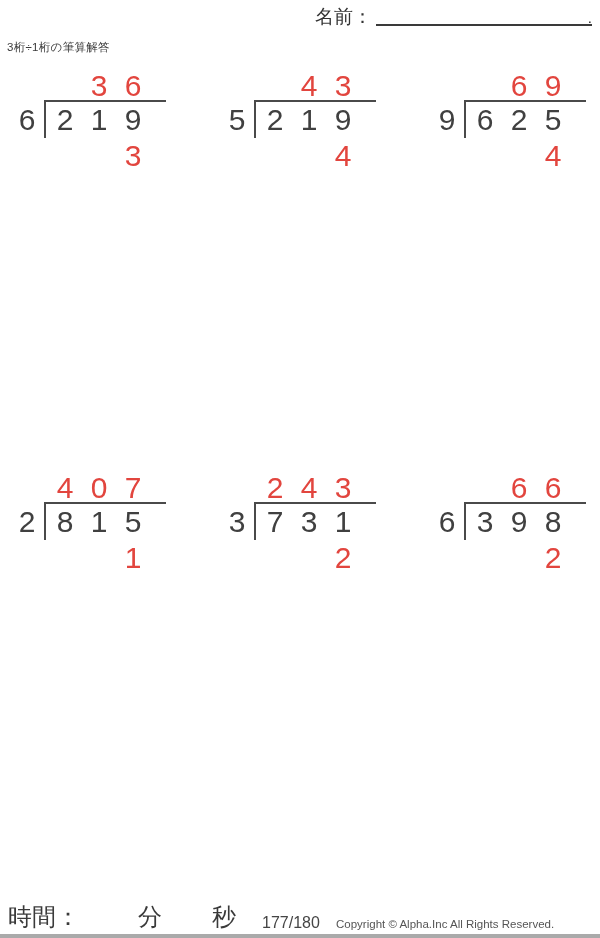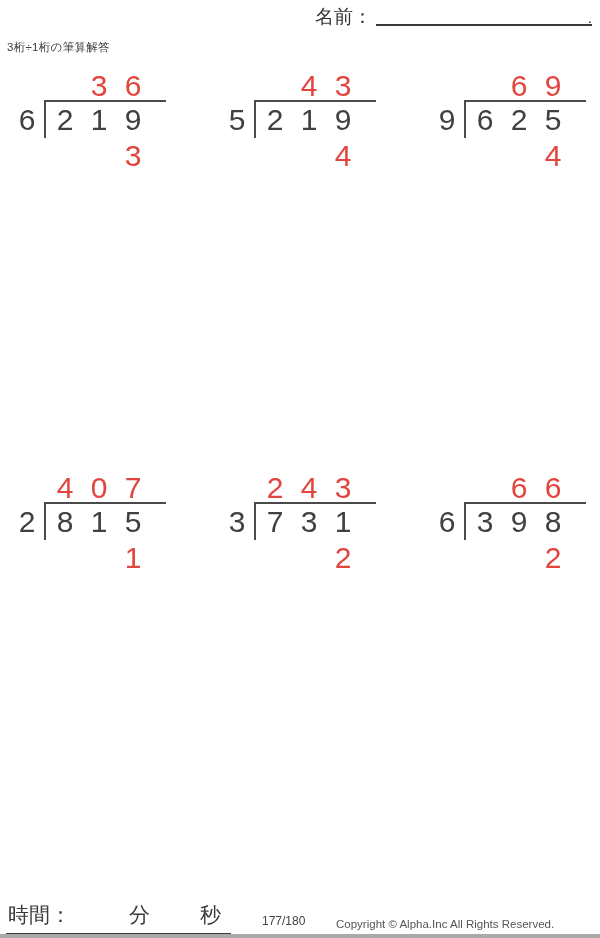--- a/index.html
+++ b/index.html
@@ -61,27 +61,27 @@
     width:34px;text-align:center;
     font-size:30px;line-height:26px;
     color:var(--ink,#404040);
   }
   .r-row{margin-top:4px;}
   
   .time-block{
     position:absolute;left:6px;top:901px;
     border-bottom:2px solid #3a3a3a;
     padding:0 10px 4px 2px;
-    font-size:21px;color:#3a3a3a;white-space:nowrap;
+    font-size:24px;color:#3a3a3a;white-space:nowrap;
   }
   .time-block .min{margin-left:58px;}
   .time-block .sec{margin-left:50px;}
   .page-number{
     position:absolute;left:262px;top:914px;
-    font-size:12px;color:#454545;
+    font-size:16px;color:#454545;
   }
   .copyright{
     position:absolute;left:336px;top:918px;
     font-size:11.5px;color:#555;text-align:center;
   }
   .bottom-bar{
     position:absolute;left:0;bottom:0;
     width:600px;height:4px;background:#aaa;
   }
 </style>

